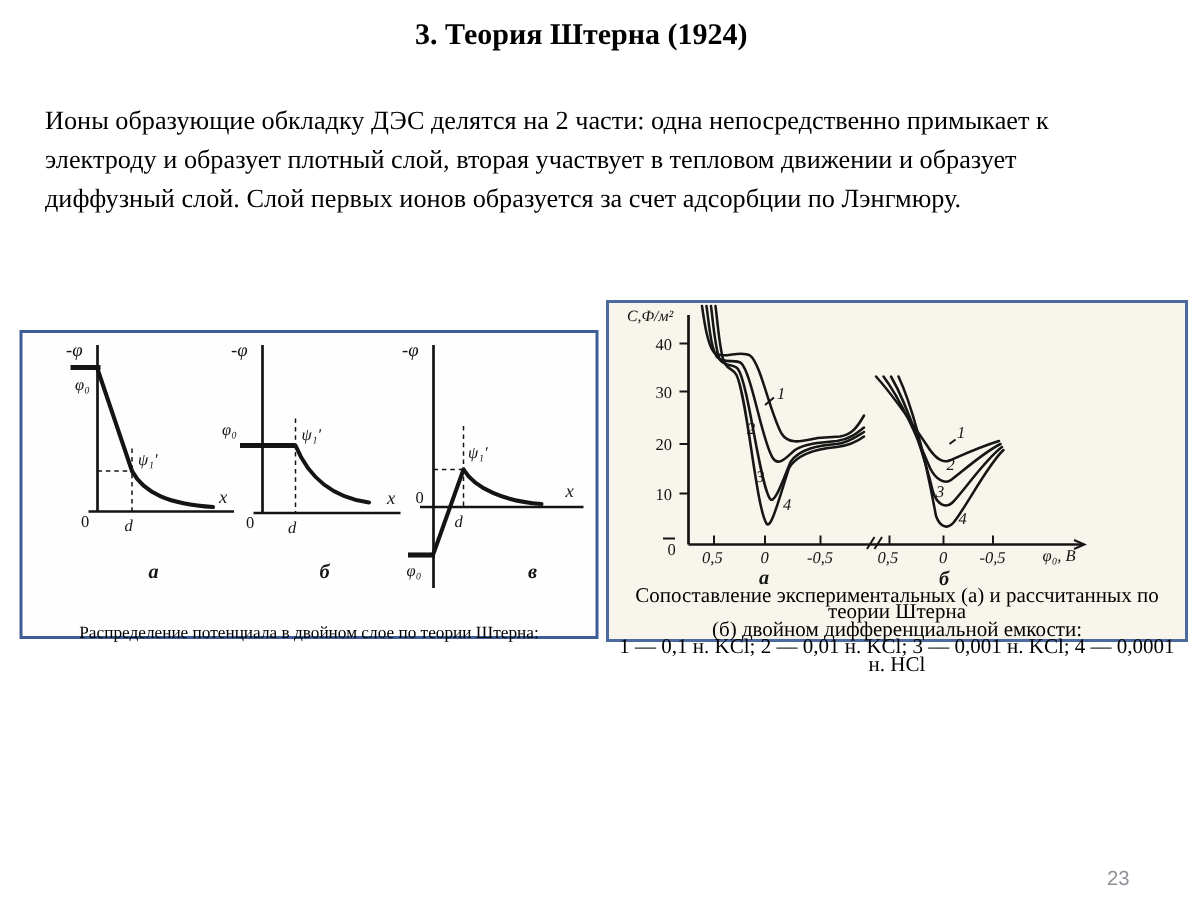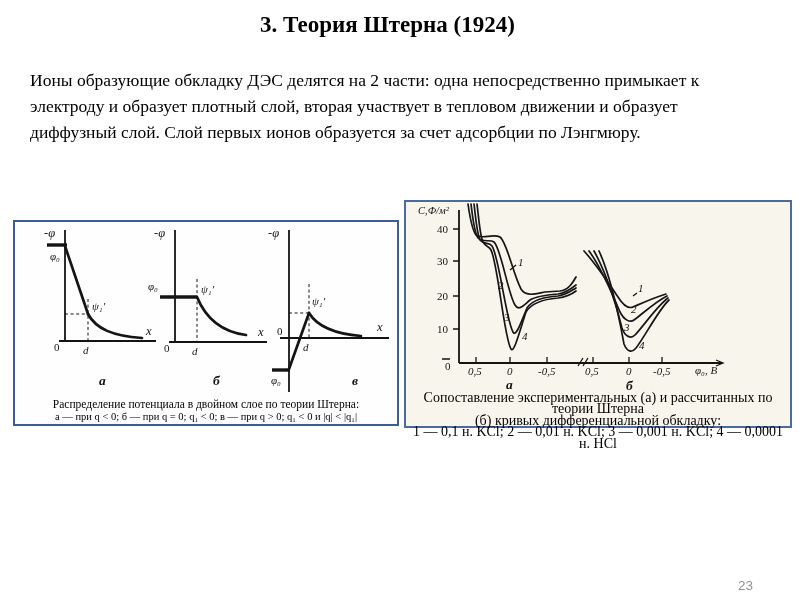--- a/index.html
+++ b/index.html
@@ -1,39 +1,39 @@
 <!DOCTYPE html>
 <html><head>
 <meta charset="utf-8">
 <style>
   html,body{margin:0;padding:0;background:#fff;}
   .slide{position:relative;width:800px;height:600px;background:#ffffff;overflow:hidden;
          font-family:"Liberation Serif","DejaVu Serif",serif;color:#000;}
   .title{position:absolute;top:12px;left:0;width:775px;text-align:center;
-         font-size:23px;font-weight:bold;}
+         font-size:20px;font-weight:bold;}
   .body-text{position:absolute;top:55px;left:30px;width:705px;font-size:17.5px;line-height:26px;margin-top:12px;}
   .drawbacks{position:absolute;top:472px;left:14px;width:732px;font-size:17.5px;line-height:27px;}
   .page-number{position:absolute;top:558px;left:738px;font-size:13.5px;color:#8f9398;
          font-family:"Liberation Sans","DejaVu Sans",sans-serif;margin-top:20px;}
   .fig{position:absolute;box-sizing:border-box;}
   .fig-left{left:13px;top:220px;width:386px;height:206px;border:2px solid #3e5c95;background:#fefefe;}
   .fig-right{left:404px;top:200px;width:388px;height:228px;border:2px solid #4c6a9d;background:#f8f5ec;}
   .fig svg{display:block;}
   .fig svg text{font-family:"Liberation Serif","DejaVu Serif",serif;fill:#141414;}
   .it{font-style:italic;}
   .t10{font-size:10.5px;} .t11{font-size:11px;} .t12{font-size:12.5px;}
   .pl{font-size:13.5px;font-weight:bold;font-style:italic;}
   .ax{stroke:#141414;stroke-width:1.8;fill:none;}
   .tick{stroke:#141414;stroke-width:1.3;fill:none;}
   .thick{stroke:#141414;stroke-width:3.4;fill:none;stroke-linecap:butt;}
   .curve{stroke:#141414;stroke-width:2.7;fill:none;stroke-linecap:round;}
   .dash{stroke:#141414;stroke-width:1;stroke-dasharray:3 2.6;fill:none;}
   .c{stroke:#161616;stroke-width:1.7;fill:none;stroke-linecap:round;}
   .cap{text-align:center;}
-  .fig-left .cap1{font-size:11.5px;margin-top:0;}
+  .fig-left .cap1{font-size:11.5px;margin-top:18px;}
   .fig-left .cap2{font-size:10.5px;margin-top:1px;}
   .fig-right .cap{font-size:14px;line-height:11.4px;}
 </style>
 </head>
 <body>
 
 <div class="slide">
 
   <div class="title">3. Теория Штерна (1924)</div>
 
@@ -85,21 +85,20 @@
         <text class="it t12" x="253" y="15">-φ</text>
         <text class="it t11" x="256" y="162">φ₀</text>
         <text class="it t11" x="297" y="83">ψ₁′</text>
         <text class="t11" x="262" y="113">0</text>
         <text class="it t11" x="288" y="129">d</text>
         <text class="it t12" x="362" y="109">x</text>
         <text class="pl" x="337" y="163">в</text>
       </g>
     </svg>
     <div class="cap cap1">Распределение потенциала в двойном слое по теории Штерна:</div>
-    <div class="cap cap2">а — при q &lt; 0;  б — при q = 0;  q₁ &lt; 0;  в — при q &gt; 0;  q₁ &lt; 0 и |q| &lt; |q₁|</div>
   </div>
 
   <div class="fig fig-right">
     <svg width="384" height="190" viewBox="0 0 384 190">
       <path class="ax" d="M53,8 V161"></path>
       <path class="ax" d="M53,161 H316"></path>
       <path class="tick" d="M310,158 L317,161 L310,164"></path>
 
       <path class="tick" d="M47,27 H53 M47,59 H53 M47,94 H53 M47,127 H53 M36,157 H44"></path>
       <text class="t11" x="31" y="31">40</text>
@@ -135,20 +134,20 @@
       <text class="it t11" x="112" y="64">1</text>
       <text class="it t11" x="92" y="87">2</text>
       <text class="it t11" x="98" y="119">3</text>
       <text class="it t11" x="116" y="138">4</text>
       <text class="it t11" x="232" y="90">1</text>
       <text class="it t11" x="225" y="111">2</text>
       <text class="it t11" x="218" y="129">3</text>
       <text class="it t11" x="233" y="147">4</text>
     </svg>
     <div class="cap">Сопоставление экспериментальных (а) и рассчитанных по теории Штерна</div>
-    <div class="cap">(б) кривых дифференциальной обкладку:</div>
+    <div class="cap">(б) двойном дифференциальной емкости:</div>
     <div class="cap">1 — 0,1 н. KCl; 2 — 0,01 н. KCl; 3 — 0,001 н. KCl; 4 — 0,0001 н. HCl</div>
   </div>
 
 
   <div class="page-number">23</div>
 
 </div>
 
 </body></html>

